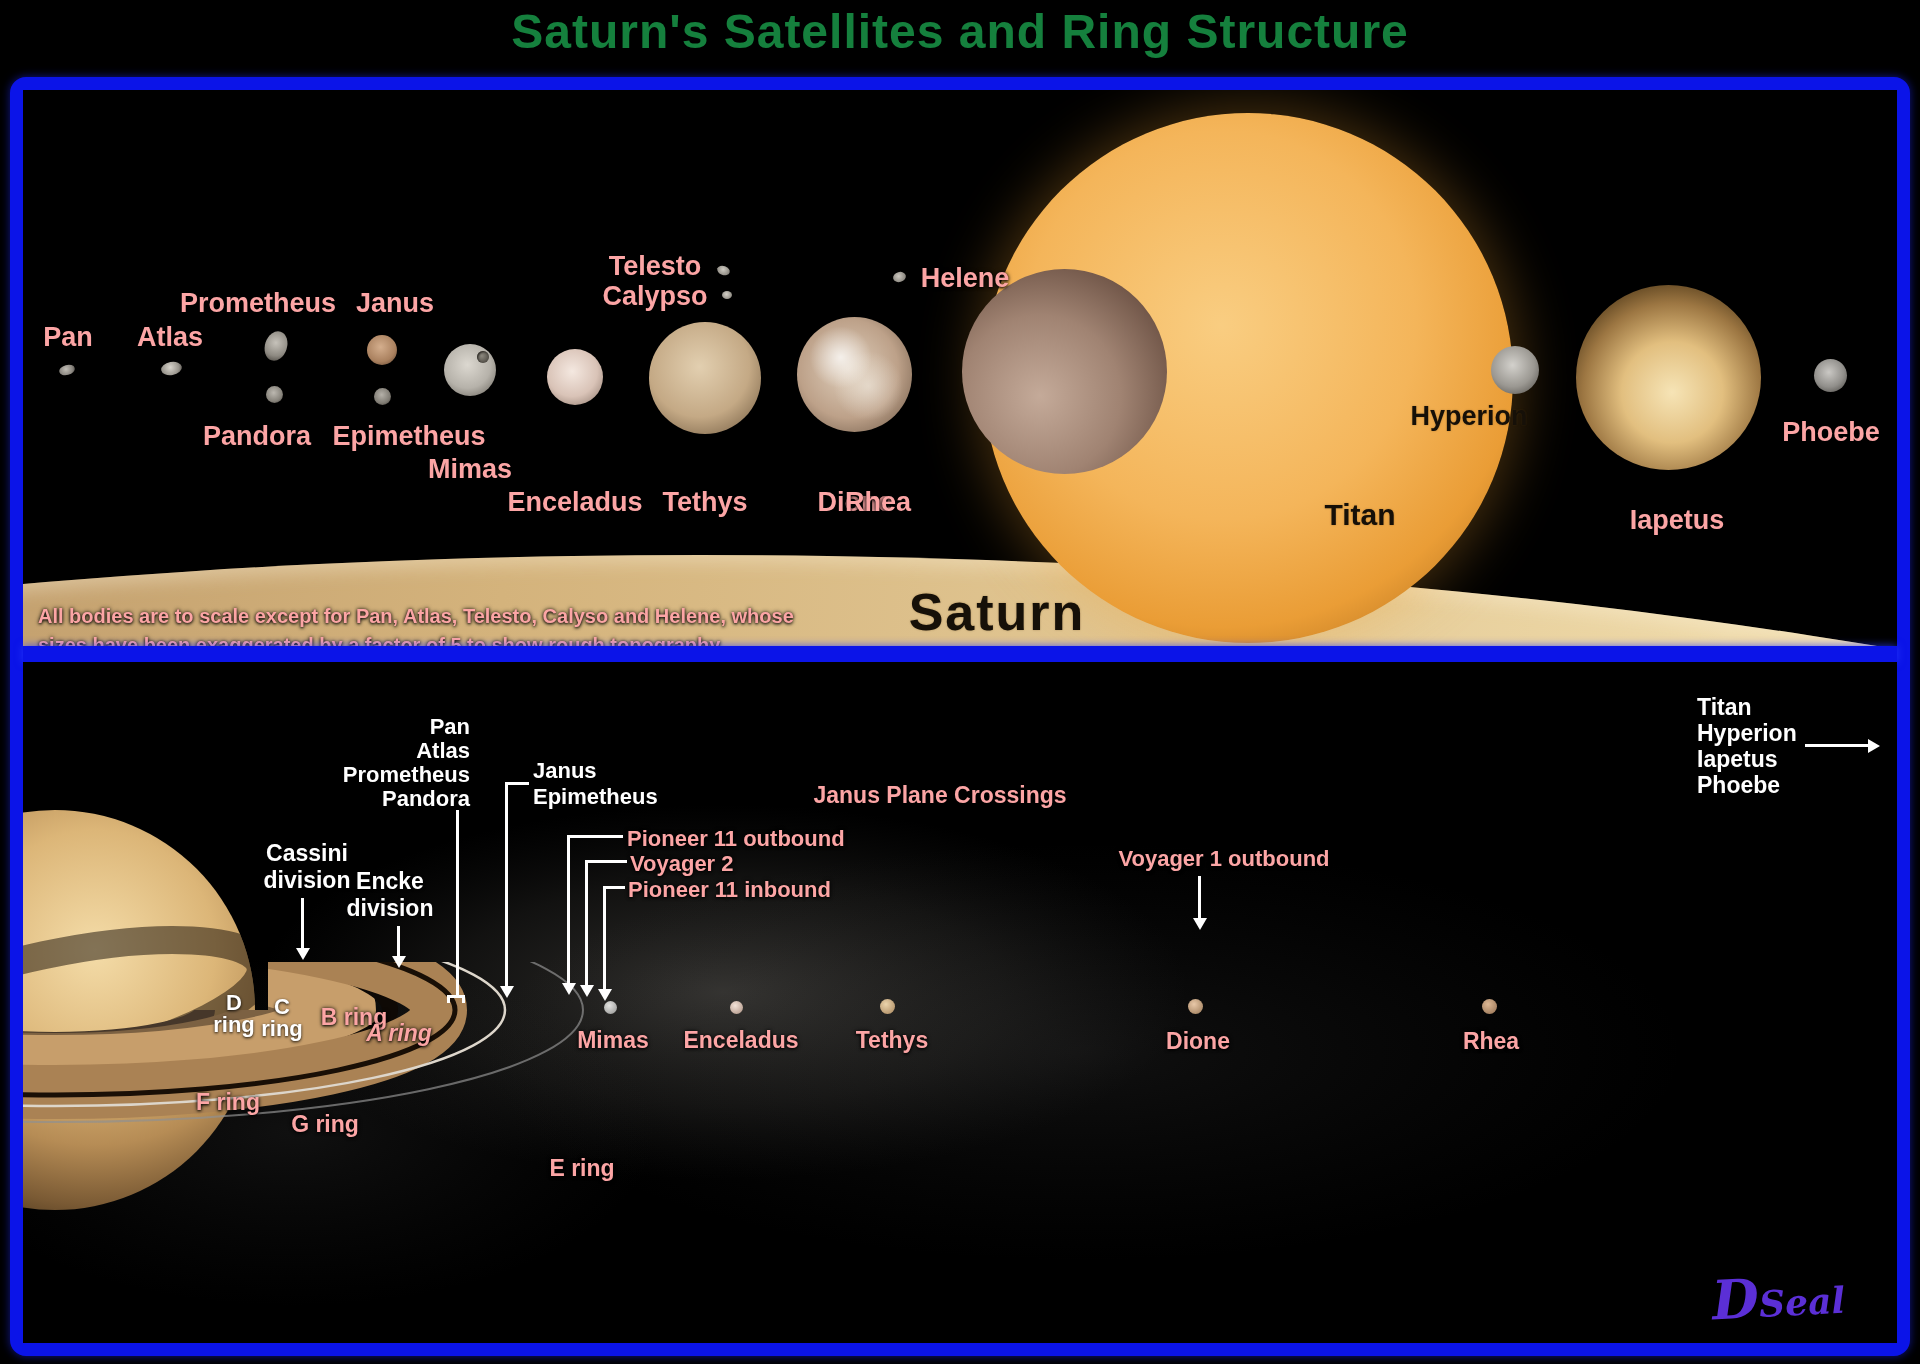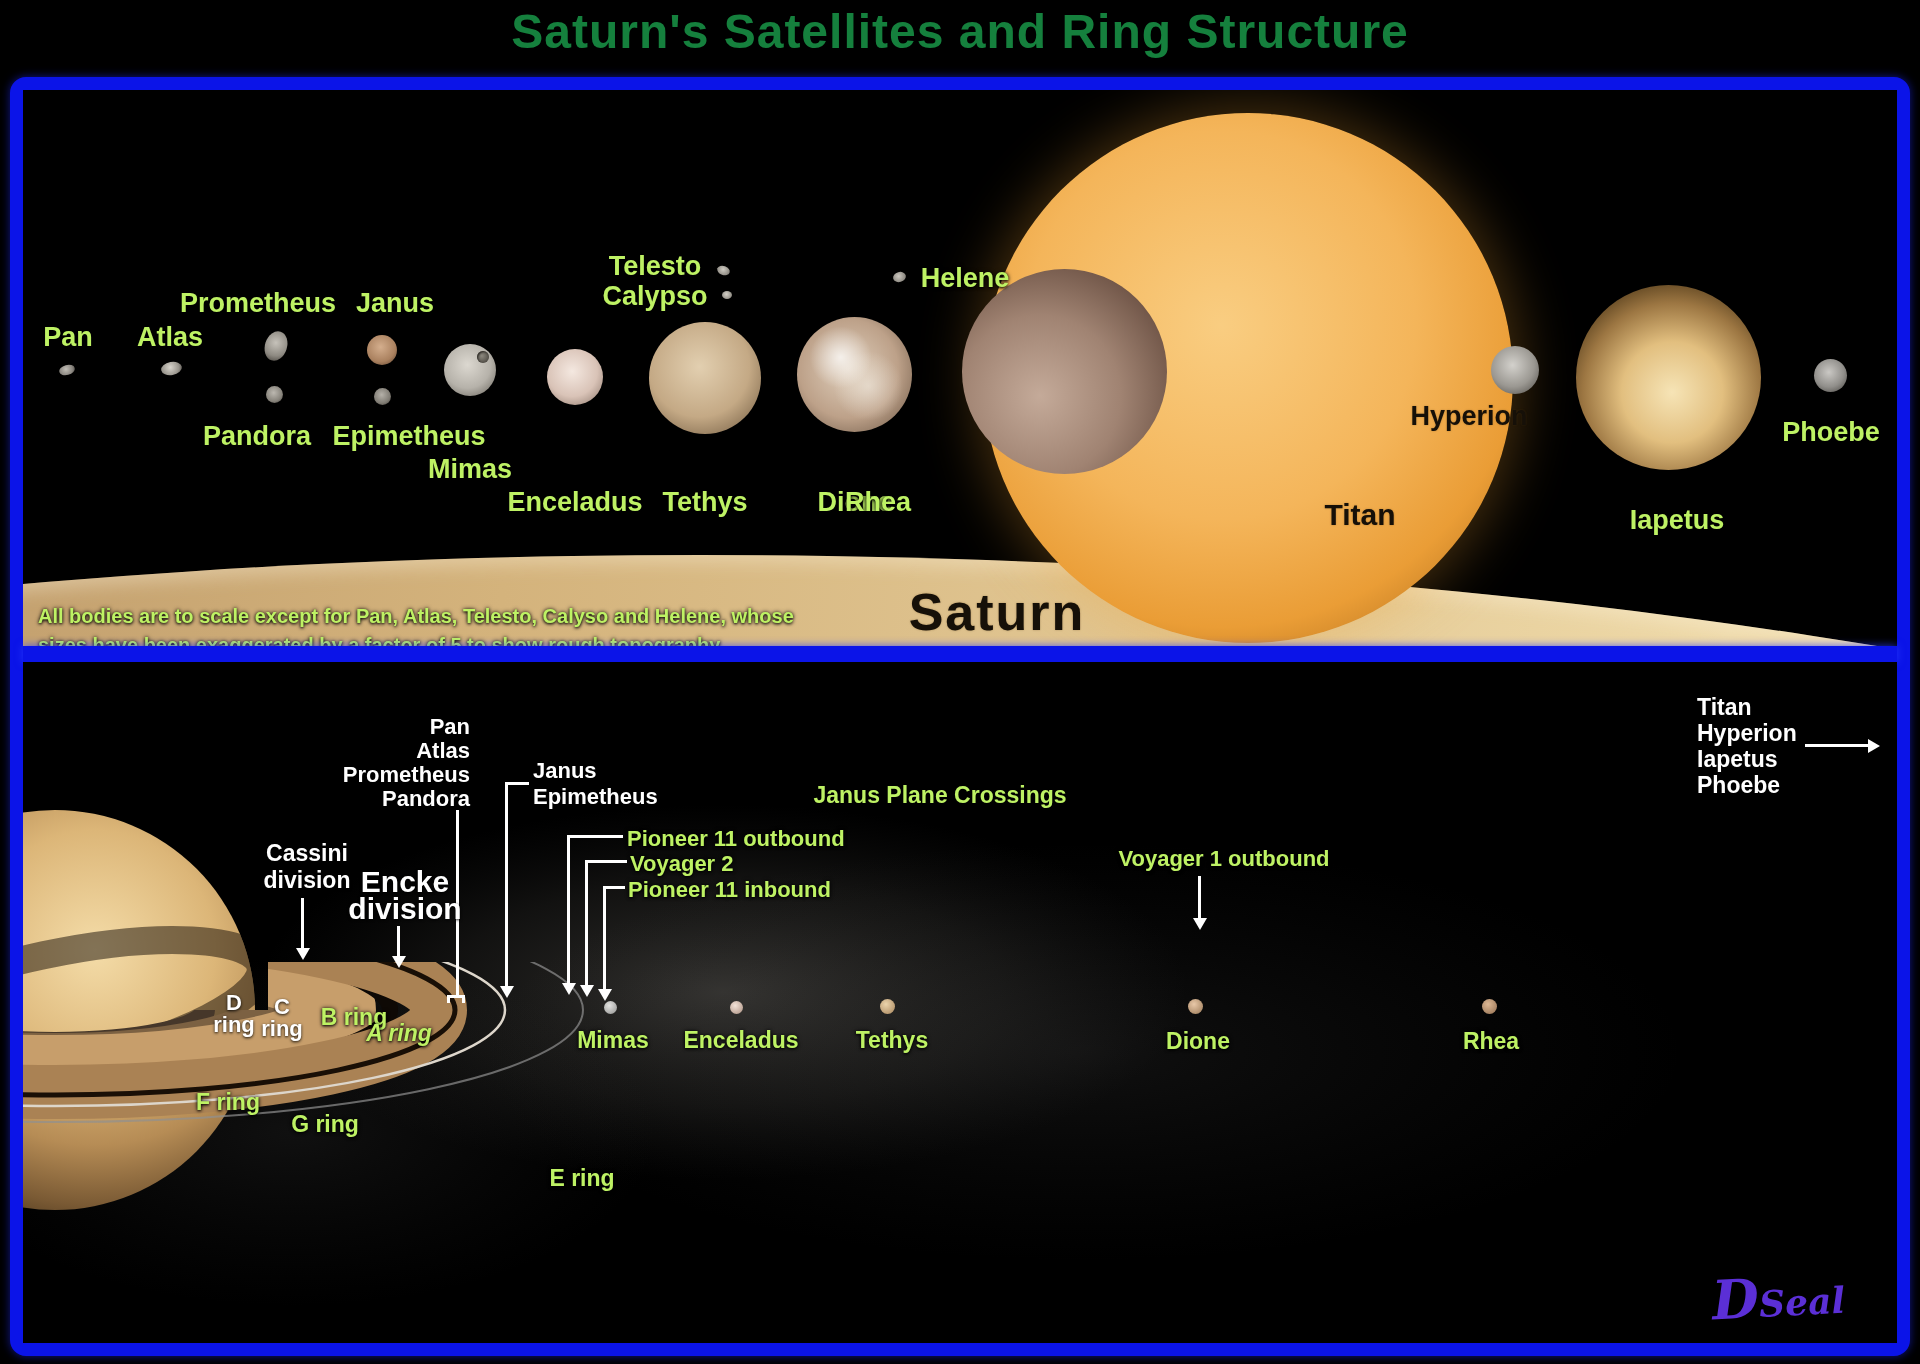--- a/index.html
+++ b/index.html
@@ -6,21 +6,21 @@
   .page{position:relative;width:1920px;height:1364px;background:#000;overflow:hidden;
         font-family:"Liberation Sans",sans-serif;}
   .title{position:absolute;left:0;top:4px;width:100%;text-align:center;color:#15803d;
          font-size:48px;font-weight:bold;letter-spacing:1px;}
   .frame{position:absolute;left:10px;top:77px;width:1900px;height:1279px;box-sizing:border-box;
          border:13px solid #0b14e8;border-radius:16px;background:#000;
          box-shadow:0 0 10px rgba(30,40,255,.55), inset 0 0 8px rgba(30,40,255,.5);}
   .panel-top{position:absolute;left:0;top:0;width:1874px;height:556px;overflow:hidden;background:#000;}
   .divider{position:absolute;left:0;top:556px;width:1874px;height:16px;background:#0b14e8;box-shadow:0 0 8px rgba(40,60,255,.8);}
   .panel-bottom{position:absolute;left:0;top:572px;width:1874px;height:681px;overflow:hidden;background:#000;}
-  .lbl{position:absolute;color:#bef264;font-weight:bold;white-space:nowrap;
+  .lbl{position:absolute;color:#fca5a5;font-weight:bold;white-space:nowrap;
        text-shadow:0 1px 3px rgba(0,0,0,.95),0 0 4px rgba(0,0,0,.8);}
   .ctr{transform:translate(-50%,-50%);text-align:center;}
   .ctrx{transform:translate(-50%,0);text-align:center;}
   .dark{color:#161008;text-shadow:0 0 2px rgba(90,60,20,.4);}
   .f27{font-size:27px;} .f23{font-size:23px;} .f22{font-size:22px;} .f20{font-size:20px;}
   .moon{position:absolute;border-radius:50%;}
   .dot{position:absolute;border-radius:50%;}
   .limb{position:absolute;border-radius:50%;
         background:linear-gradient(95deg,#6d5138 0%,#a9835a 20%,#d4b37c 45%,#eed9a8 68%,#e0bf85 85%,#c49c64 100%);
         box-shadow:inset 0 8px 18px rgba(255,246,225,.35);}
@@ -193,40 +193,40 @@
       <div class="vline" style="left:482px;top:120px;height:206px;"></div>
       <div class="head-down" style="left:477px;top:324px;"></div>
 
       <div class="stack ctrx" style="left:284px;top:178px;font-size:23px;line-height:27px;">
         <div>Cassini</div>
         <div>division</div>
       </div>
       <div class="vline" style="left:278px;top:236px;height:52px;"></div>
       <div class="head-down" style="left:273px;top:286px;"></div>
 
-      <div class="stack ctrx" style="left:382px;top:206px;font-size:30px;line-height:27px;">
+      <div class="stack ctrx" style="left:367px;top:206px;font-size:23px;line-height:27px;">
         <div>Encke</div>
         <div>division</div>
       </div>
       <div class="vline" style="left:374px;top:264px;height:32px;"></div>
       <div class="head-down" style="left:369px;top:294px;"></div>
 
       <div class="stack ctrx" style="left:211px;top:330px;line-height:22px;text-align:center;">
         <div>D</div>
         <div>ring</div>
       </div>
       <div class="stack ctrx" style="left:259px;top:334px;line-height:22px;text-align:center;">
         <div>C</div>
         <div>ring</div>
       </div>
       <div class="lbl f23 ctr" style="left:331px;top:355px;">B ring</div>
       <div class="lbl f23 ctr" style="left:376px;top:371px;font-style:italic;">A ring</div>
       <div class="lbl f23 ctr" style="left:205px;top:440px;">F ring</div>
       <div class="lbl f23 ctr" style="left:302px;top:462px;">G ring</div>
-      <div class="lbl f23 ctr" style="left:559px;top:506px;margin-top:10px;">E ring</div>
+      <div class="lbl f23 ctr" style="left:559px;top:506px;">E ring</div>
 
       <div class="lbl f23 ctr" style="left:917px;top:133px;">Janus Plane Crossings</div>
 
       <div class="lbl f22" style="left:604px;top:164px;">Pioneer 11 outbound</div>
       <div class="hline" style="left:544px;top:173px;width:56px;"></div>
       <div class="vline" style="left:544px;top:173px;height:150px;"></div>
       <div class="head-down" style="left:539px;top:321px;"></div>
 
       <div class="lbl f22" style="left:607px;top:189px;">Voyager 2</div>
       <div class="hline" style="left:562px;top:198px;width:42px;"></div>

